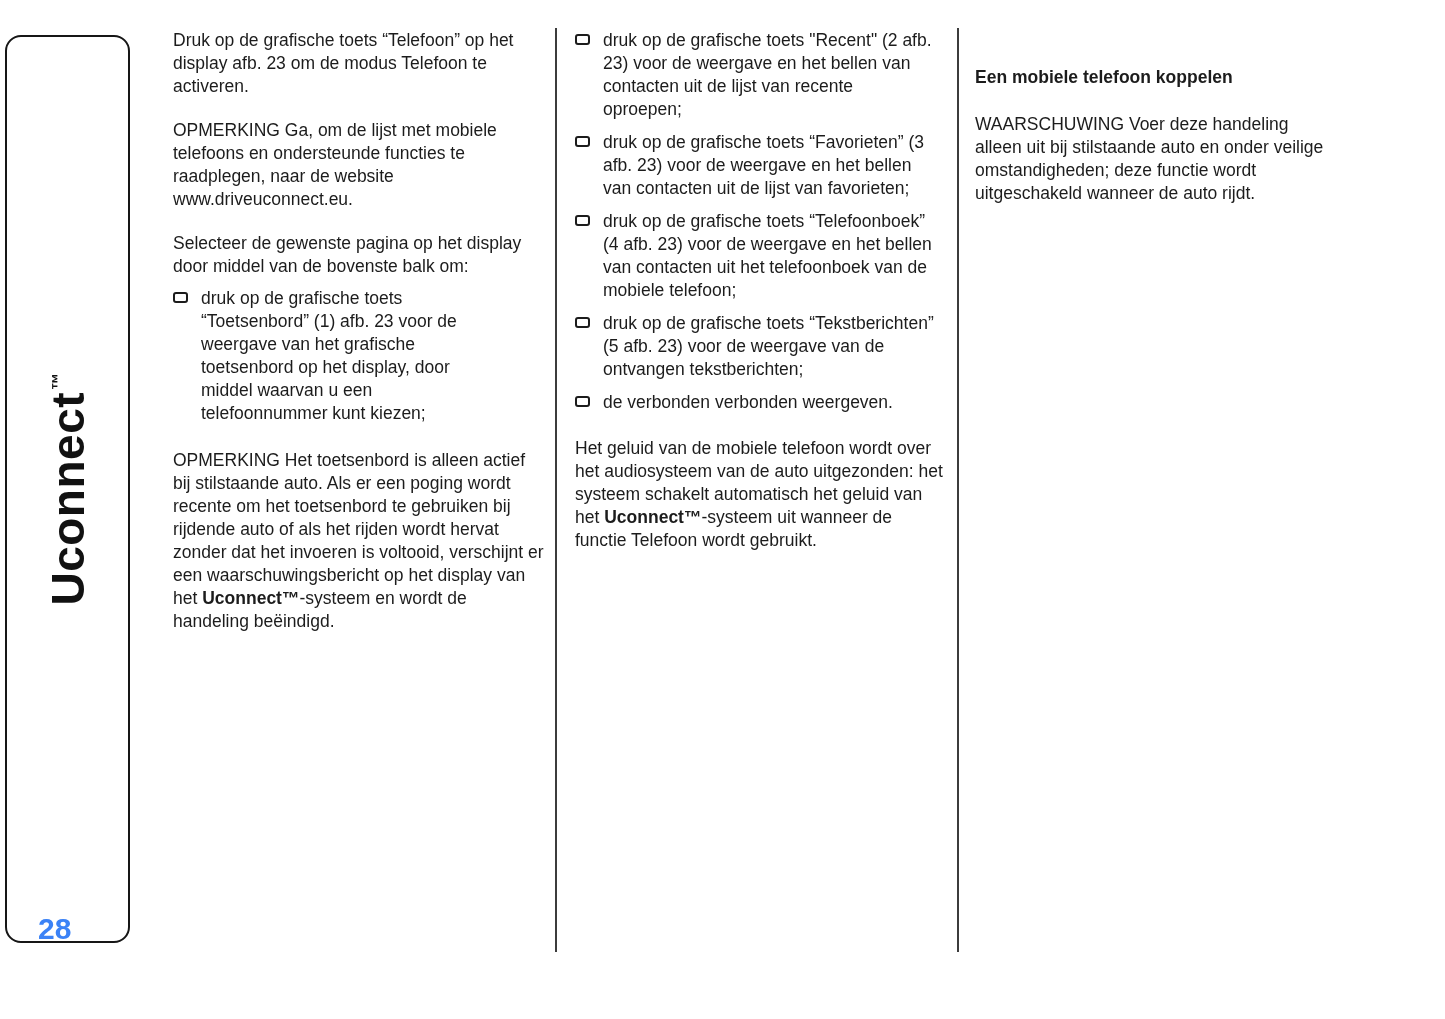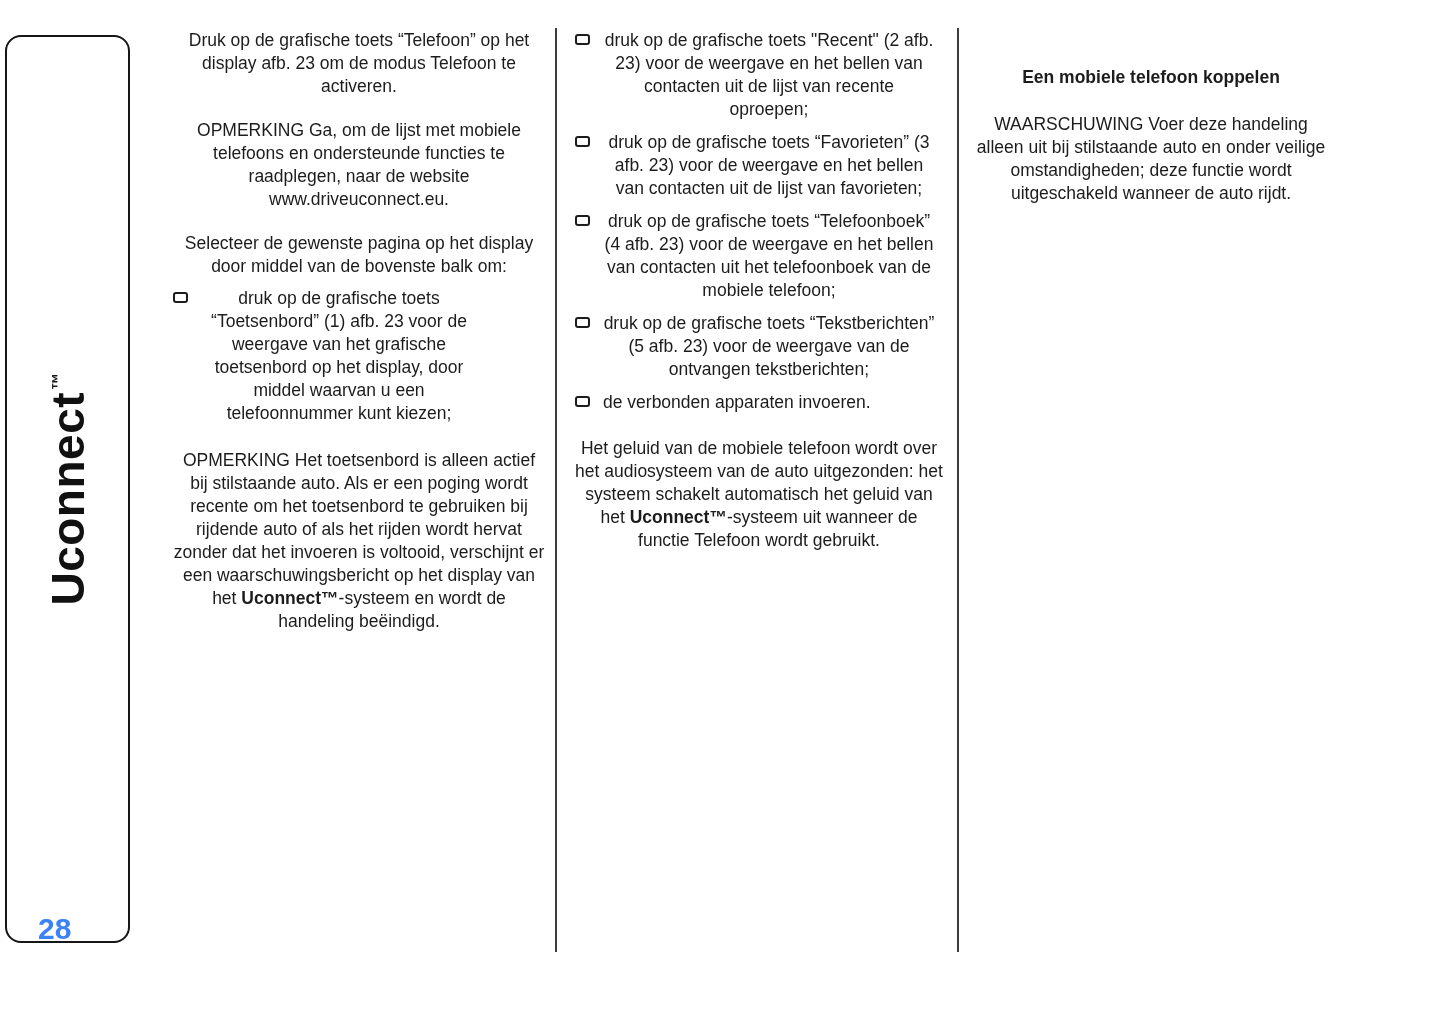--- a/index.html
+++ b/index.html
@@ -59,21 +59,20 @@
   }
   .divider-1 { left:555px; }
   .divider-2 { left:957px; }
 
   
   .col {
     position:absolute;
     top:29px;
     font-size:17.5px;
     line-height:23px;
-    text-align:center;
   }
   .col-1 { left:173px; width:372px; }
   .col-2 { left:575px; width:368px; }
   .col-3 { left:975px; width:352px;margin-top:37px; }
 
   .col p { margin:0 0 21px 0; }
   .col p.tight { margin-bottom:9px; }
   .col-3 p.warn { margin-bottom:5px; }
 
   .heading {
@@ -144,21 +143,21 @@
   <div class="bullet">
     <span class="bullet-icon"></span>
     <span class="bullet-text">druk op de grafische toets “Telefoonboek” (4 afb. 23) voor de weergave en het bellen van contacten uit het telefoonboek van de mobiele telefoon;</span>
   </div>
   <div class="bullet">
     <span class="bullet-icon"></span>
     <span class="bullet-text">druk op de grafische toets “Tekstberichten” (5 afb. 23) voor de weergave van de ontvangen tekstberichten;</span>
   </div>
   <div class="bullet">
     <span class="bullet-icon"></span>
-    <span class="bullet-text">de verbonden apparaten invoeren.</span>
+    <span class="bullet-text">de verbonden verbonden weergeven.</span>
   </div>
   <p class="closing-para"><span>Het geluid van de mobiele telefoon wordt over het audiosysteem van de auto uitgezonden: het systeem schakelt automatisch het geluid van het </span><b class="inline-bold">Uconnect™</b><span>-systeem uit wanneer de functie Telefoon wordt gebruikt.</span></p>
 </div>
 
 <div class="col col-3">
   <div class="heading">Een mobiele telefoon koppelen</div>
   <p class="warn">WAARSCHUWING Voer deze handeling alleen uit bij stilstaande auto en onder veilige omstandigheden; deze functie wordt uitgeschakeld wanneer de auto rijdt.</p>
 </div>
 
 </body></html>

